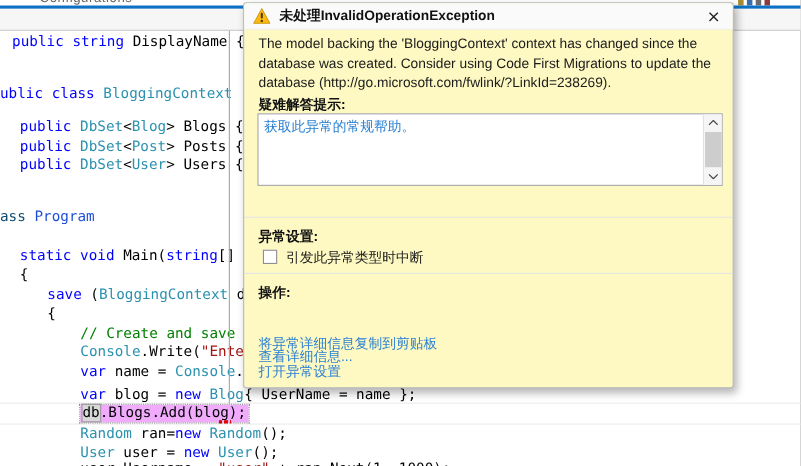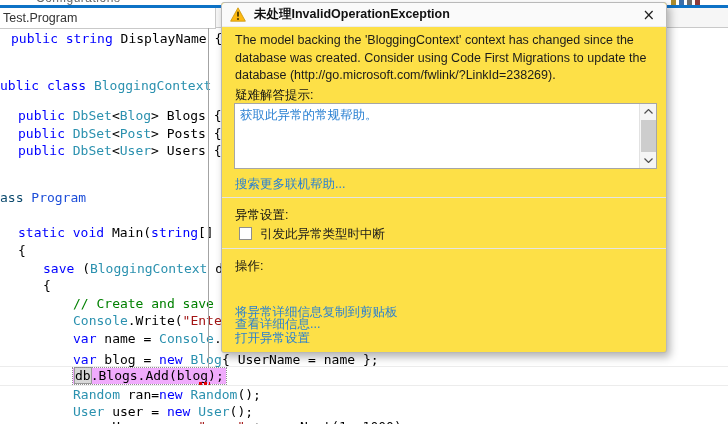--- a/index.html
+++ b/index.html
@@ -30,39 +30,39 @@
   .tk-dbtip { background:#d8d8d8; outline:1px solid #9a9a9a; }
   .row-hairline { position:absolute; left:0; width:728px; height:1px; background:#ececec; }
   .red-squiggle {
     position:absolute; left:199px; top:382px; width:11px; height:3px;
     background:repeating-linear-gradient(90deg,#e00000 0 3px,transparent 3px 5px);
   }
   .tail-line { position:absolute; left:208px; top:28px; width:1px; height:339px; background:#a3a3a3; }
   
   .dialog {
     position:absolute; left:221px; top:2px; width:446px; height:351px;
-    background:#fde047; border:1px solid #b9b9b9; border-radius:3px;
+    background:#fef9c3; border:1px solid #b9b9b9; border-radius:3px;
     box-shadow:3px 4px 8px rgba(0,0,0,0.30);
   }
   .dlg-header {
     position:absolute; top:0; left:0; right:0; height:24px; background:#fafafa;
     border-bottom:1px solid #ececec; border-radius:3px 3px 0 0;
     display:flex; align-items:center; padding:0 8px;
   }
   .warn-icon { width:16px; height:15px; margin-right:8px; flex:0 0 auto; }
   .dlg-title { font-size:12.5px; font-weight:bold; color:#111; }
   .dlg-close {
     margin-left:auto; font-size:15px; color:#222; cursor:default; line-height:14px;
     padding:0 3px; font-family:"DejaVu Sans", sans-serif;
   }
   .dlg-msg {
     position:absolute; left:13px; top:29px; width:424px;
     font-size:12.5px; line-height:17.5px; color:#1b1b1b;
   }
-  .dlg-label { position:absolute; left:13px; font-size:12.5px; font-weight:normal; color:#111; }
+  .dlg-label { position:absolute; left:13px; font-size:12.5px; font-weight:bold; color:#111; }
   .tip-box {
     position:absolute; left:12px; top:100px; width:423px; height:66px;
     border:1px solid #a6a6a6; background:#fff;
   }
   .tip-link { position:absolute; left:5px; top:3px; font-size:12.5px; color:#2a80d2; }
   .vscroll { position:absolute; right:0; top:0; width:17px; height:64px; background:#f5f5f5; border-left:1px solid #e2e2e2; }
   .vs-btn { position:absolute; left:0; width:17px; height:15px; display:flex; align-items:center; justify-content:center; }
   .vs-up { top:0; } .vs-down { bottom:0; }
   .vs-thumb { position:absolute; left:1px; top:16px; width:15px; height:32px; background:#cdcdcd; }
   .dlg-link { position:absolute; left:13px; font-size:12.5px; color:#2a80d2; }
@@ -78,21 +78,20 @@
   <div class="top-fragment">Configurations</div>
   <div class="top-icon-frags">
     <i class="tif1"></i>
     <i class="tif2"></i>
     <i class="tif3"></i>
     <i class="tif4"></i>
   </div>
   <div class="blue-line"></div>
 
   <div class="navbar"></div>
-  <div class="navbar-box">Test.Program</div>
 
   <div class="code">
     <div class="row-hairline" style="top:366px;"></div>
     <div class="row-hairline" style="top:385px;"></div>
   <div class="cl" style="top: 31px; left: 11px;"><span class="tk-kw" style="color: rgb(0, 0, 255);">public</span><span class="tk-pl" style="color: rgb(0, 0, 0);"> </span><span class="tk-kw" style="color: rgb(0, 0, 255);">string</span><span class="tk-pl" style="color: rgb(0, 0, 0);"> DisplayName { </span><span class="tk-kw" style="color: rgb(0, 0, 255);">g</span></div>
       <div class="cl" style="top: 78px; left: 0px;"><span class="tk-kw" style="color: rgb(0, 0, 255);">ublic</span><span class="tk-pl" style="color: rgb(0, 0, 0);"> </span><span class="tk-kw" style="color: rgb(0, 0, 255);">class</span><span class="tk-pl" style="color: rgb(0, 0, 0);"> </span><span class="tk-ty" style="color: rgb(43, 145, 175);">BloggingContext</span><span class="tk-pl" style="color: rgb(0, 0, 0);"> : </span><span class="tk-ty" style="color: rgb(43, 145, 175);">D</span></div>
       <div class="cl" style="top: 108px; left: 18px;"><span class="tk-kw" style="color: rgb(0, 0, 255);">public</span><span class="tk-pl" style="color: rgb(0, 0, 0);"> </span><span class="tk-ty" style="color: rgb(43, 145, 175);">DbSet</span><span class="tk-pl" style="color: rgb(0, 0, 0);">&lt;</span><span class="tk-ty" style="color: rgb(43, 145, 175);">Blog</span><span class="tk-pl" style="color: rgb(0, 0, 0);">&gt; Blogs { </span><span class="tk-kw" style="color: rgb(0, 0, 255);">ge</span></div>
       <div class="cl" style="top: 126px; left: 18px;"><span class="tk-kw" style="color: rgb(0, 0, 255);">public</span><span class="tk-pl" style="color: rgb(0, 0, 0);"> </span><span class="tk-ty" style="color: rgb(43, 145, 175);">DbSet</span><span class="tk-pl" style="color: rgb(0, 0, 0);">&lt;</span><span class="tk-ty" style="color: rgb(43, 145, 175);">Post</span><span class="tk-pl" style="color: rgb(0, 0, 0);">&gt; Posts { </span><span class="tk-kw" style="color: rgb(0, 0, 255);">ge</span></div>
       <div class="cl" style="top: 143px; left: 18px;"><span class="tk-kw" style="color: rgb(0, 0, 255);">public</span><span class="tk-pl" style="color: rgb(0, 0, 0);"> </span><span class="tk-ty" style="color: rgb(43, 145, 175);">DbSet</span><span class="tk-pl" style="color: rgb(0, 0, 0);">&lt;</span><span class="tk-ty" style="color: rgb(43, 145, 175);">User</span><span class="tk-pl" style="color: rgb(0, 0, 0);">&gt; Users { </span><span class="tk-kw" style="color: rgb(0, 0, 255);">ge</span></div>
       <div class="cl" style="top: 190px; left: 0px;"><span class="tk-kw" style="color: #0c4a6e;">ass</span><span class="tk-pl" style="color: rgb(0, 0, 0);"> </span><span class="tk-ty" style="color: #1d4ed8;">Program</span></div>
@@ -138,21 +137,20 @@
         </div>
         <div class="vs-thumb"></div>
         <div class="vs-btn vs-down">
           <svg width="9" height="5" viewBox="0 0 9 5">
               <polyline points="0.5,0.5 4.5,4.5 8.5,0.5" fill="none" stroke="#505050" stroke-width="1.2"></polyline>
             </svg>
         </div>
       </div>
     </div>
 
-    <div class="dlg-link" style="top:173px;">搜索更多联机帮助...</div>
 
     <div class="dlg-sep" style="top:194px;"></div>
 
     <div class="dlg-label" style="top:204px;">异常设置:</div>
     <div class="chk"></div>
     <div class="chk-label">引发此异常类型时中断</div>
 
     <div class="dlg-sep" style="top:245px;"></div>
 
     <div class="dlg-label" style="top:255px;">操作:</div>

